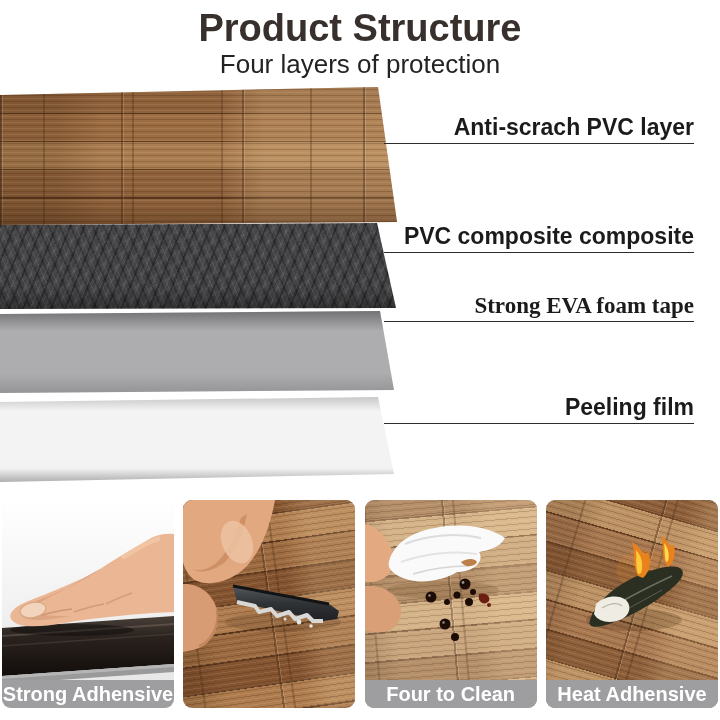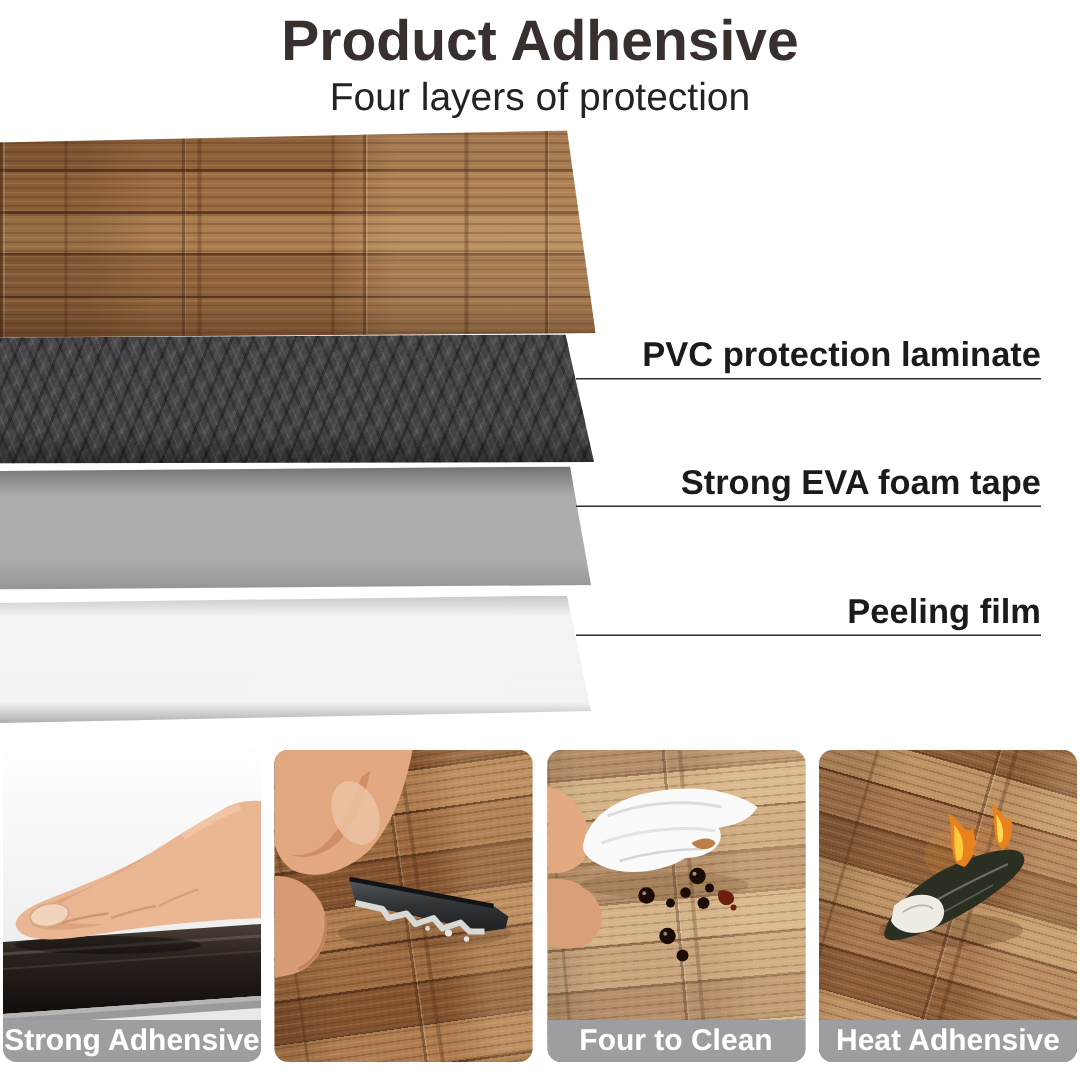--- a/index.html
+++ b/index.html
@@ -56,42 +56,42 @@
     background:linear-gradient(180deg,#fafafa,#f2f2f3);
   }
   .film-top{position:absolute;left:0;top:397px;width:400px;height:14px;
     background:linear-gradient(180deg, rgba(0,0,0,.18), rgba(0,0,0,0));}
   .film-bottom{position:absolute;left:0;top:468px;width:400px;height:14px;
     background:linear-gradient(180deg, rgba(0,0,0,0), rgba(0,0,0,.28));}
   
   .callout{position:absolute;right:26px;width:310px;}
   .callout-label{font-size:23px;font-weight:600;color:#1b1b1b;text-align:right;line-height:27px;white-space:nowrap;}
   .callout-line{height:0;border-top:1.6px solid #2c2c2c;margin-top:2px;}
-  .c1{top:114px;} .c2{top:223px;} .c3{top:308px;} .c4{top:394px;}
+  .c1{top:114px;} .c2{top:223px;} .c3{top:292px;font-family:Liberation Serif, serif;} .c4{top:394px;}
   
   .features{position:absolute;left:2px;top:500px;width:716px;height:208px;
     display:flex;justify-content:space-between;}
   .card{position:relative;width:172px;height:208px;border-radius:9px;overflow:hidden;background:#e8e8ea;margin:0;}
   .photo{position:absolute;inset:0;}
   .photo .woodtex{left:-20%;top:-20%;width:150%;height:150%;transform:rotate(var(--rot,0deg));}
   .photo svg{position:absolute;inset:0;}
   .card-label{
     position:absolute;left:0;right:0;bottom:0;height:28px;background:#9e9ea0;
     color:#ffffff;font-size:20px;font-weight:600;text-align:center;line-height:28px;white-space:nowrap;
   }
   .wood-card2{--w1:#9c6a40;--w2:#845430;--w3:#ae7c4e;--w4:#5e3a20;--rot:-8deg;}
   .wood-card3{--w1:#c49e72;--w2:#ad855c;--w3:#d2ae80;--w4:#8a6442;--rot:-5deg;}
   .wood-card4{--w1:#a87850;--w2:#8d5f3a;--w3:#bd9264;--w4:#6b4426;--rot:16deg;}
 </style>
 </head>
 <body>
 
 <div class="stage">
 
-  <div class="title">Product Adhensive</div>
+  <div class="title">Product Structure</div>
   <div class="subtitle">Four layers of protection</div>
 
   <div class="diagram">
 
     <div class="layer layer-wood">
       <div class="woodtex"></div>
       <div class="wood-shade"></div>
     </div>
 
     <div class="layer layer-dark">
@@ -101,22 +101,26 @@
     <div class="layer layer-eva">
       <div class="eva-top"></div>
       <div class="eva-bottom"></div>
     </div>
 
     <div class="layer layer-film">
       <div class="film-top"></div>
       <div class="film-bottom"></div>
     </div>
 
+    <div class="callout c1">
+      <div class="callout-label">Anti-scrach PVC layer</div>
+      <div class="callout-line"></div>
+    </div>
     <div class="callout c2">
-      <div class="callout-label">PVC protection laminate</div>
+      <div class="callout-label">PVC composite composite</div>
       <div class="callout-line"></div>
     </div>
     <div class="callout c3">
       <div class="callout-label">Strong EVA foam tape</div>
       <div class="callout-line"></div>
     </div>
     <div class="callout c4">
       <div class="callout-label">Peeling film</div>
       <div class="callout-line"></div>
     </div>

